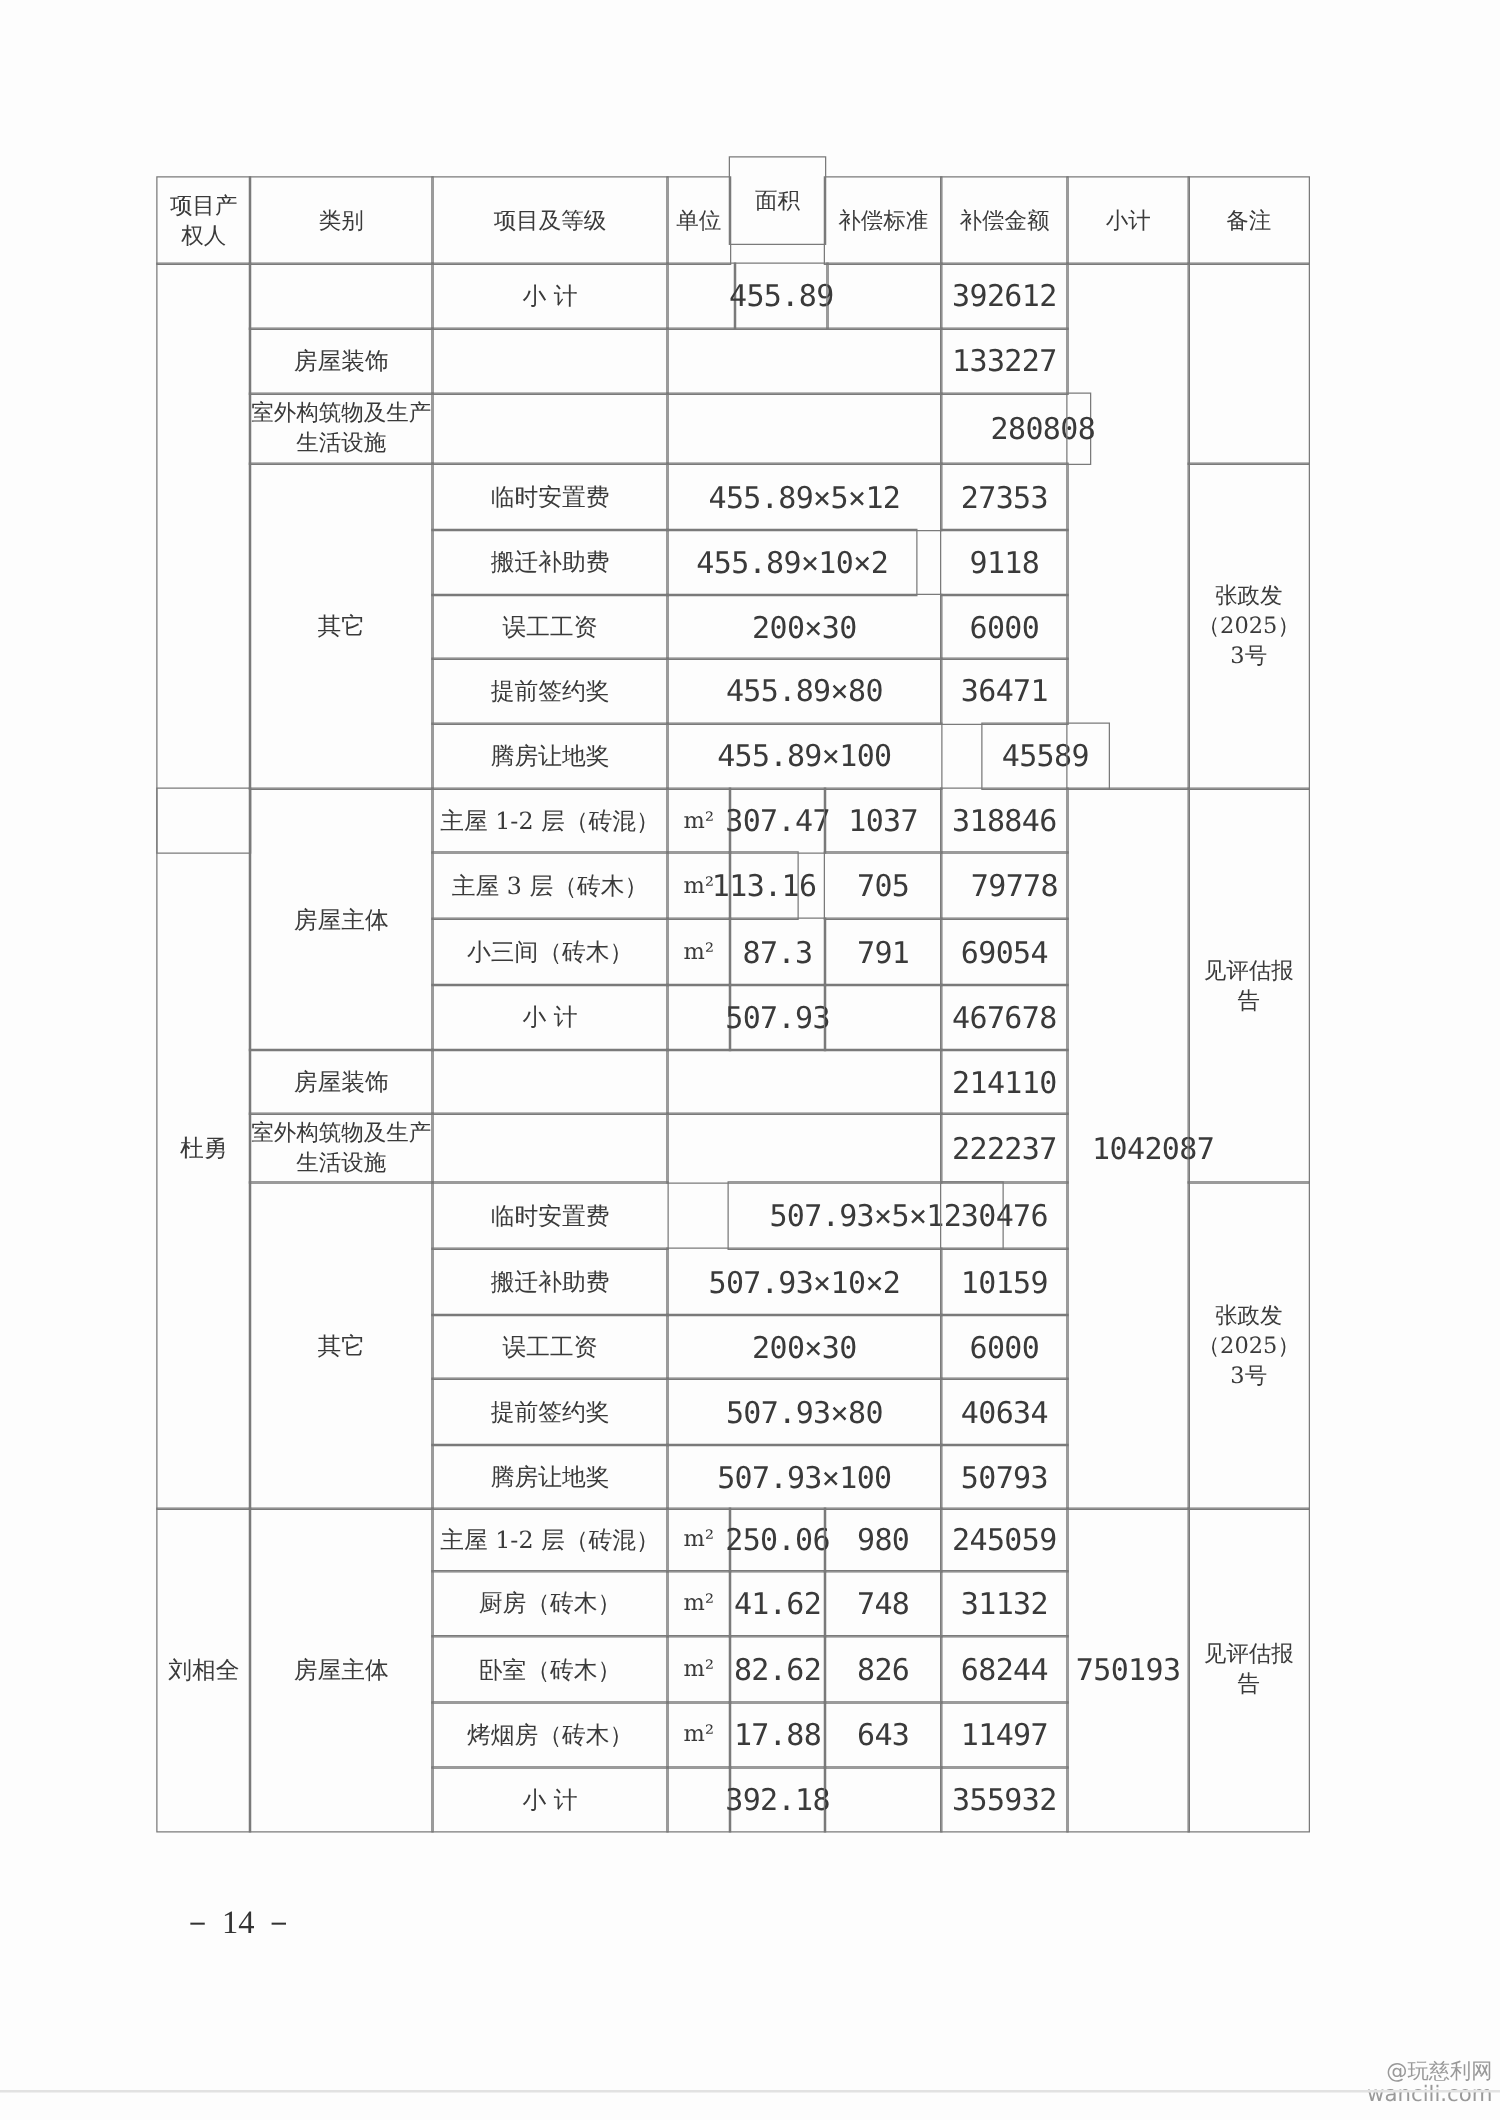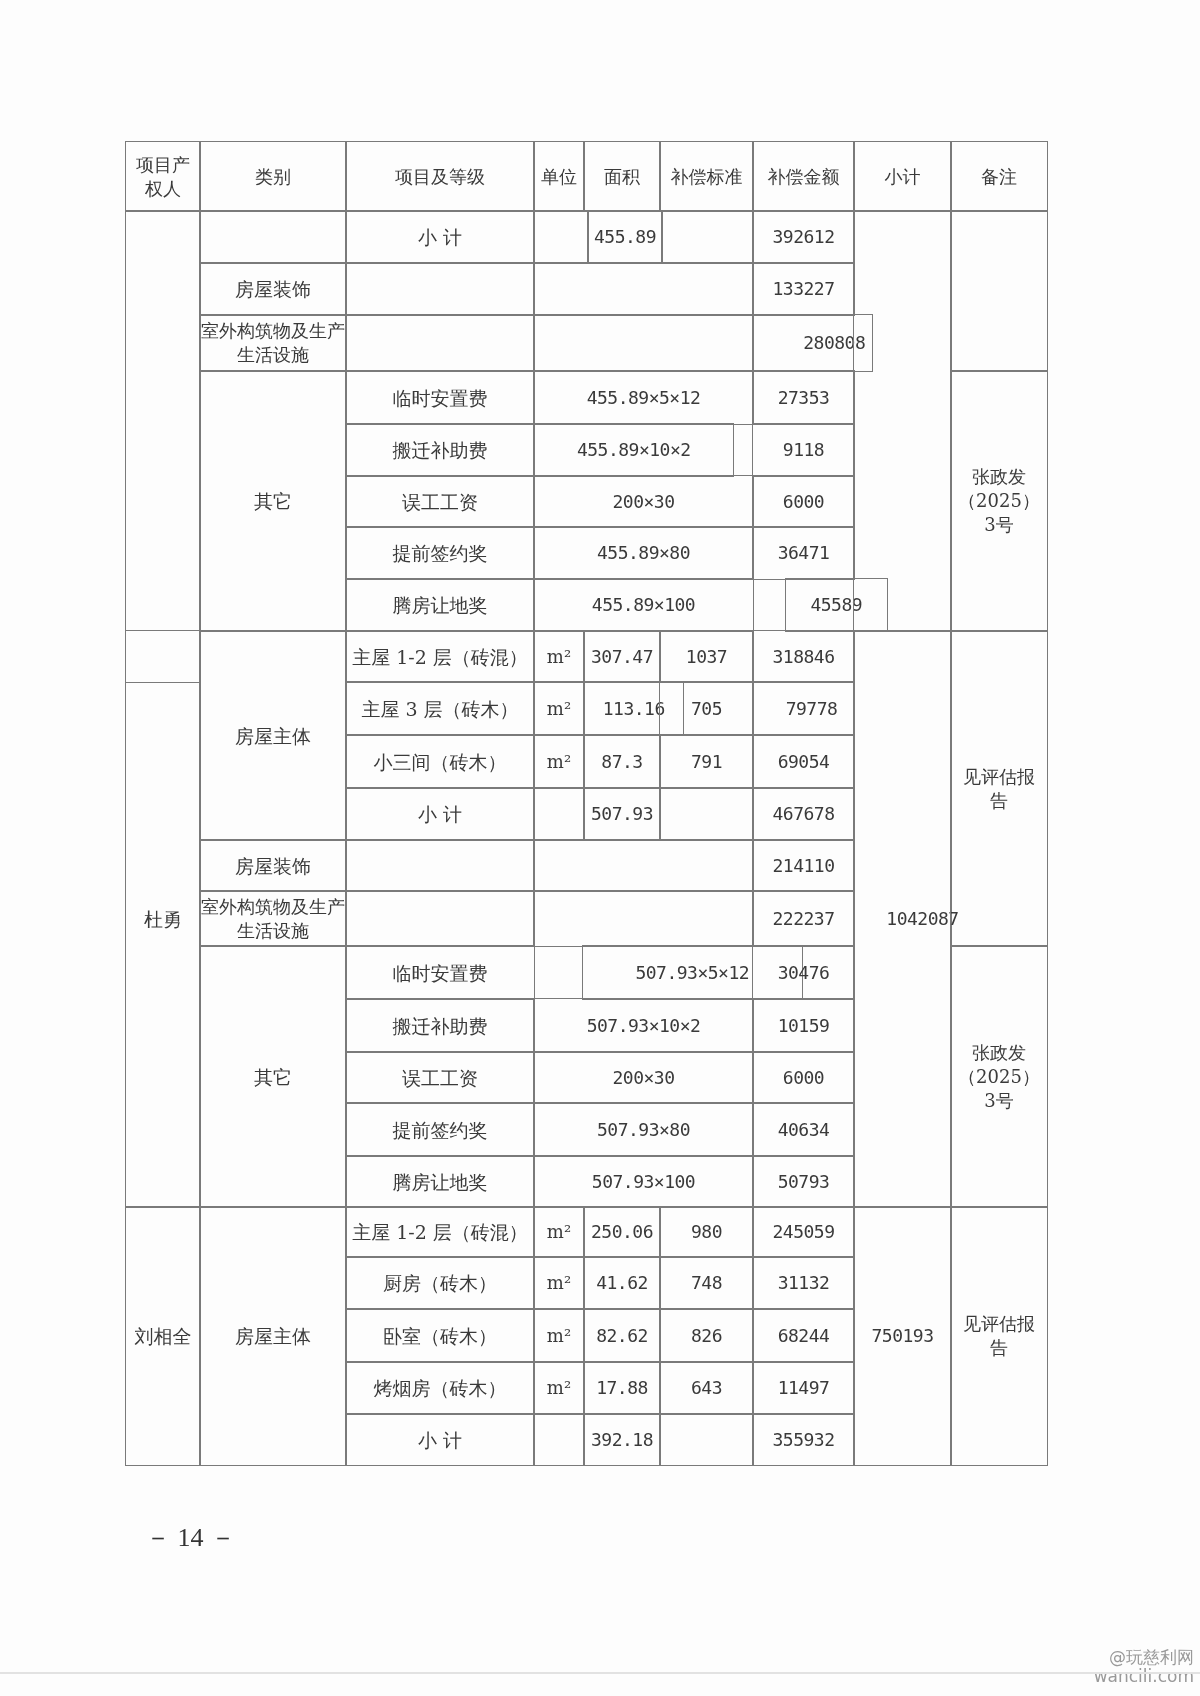--- a/index.html
+++ b/index.html
@@ -1,34 +1,34 @@
 <!DOCTYPE html>
 <html><head>
 <meta charset="utf-8">
 <style>
   html,body{margin:0;padding:0;}
   body{width:1200px;height:1696px;background:#fdfdfd;position:relative;overflow:hidden;
        font-family:"DejaVu Serif","Liberation Serif",serif;color:#3a3a3a;}
   .c{position:absolute;box-sizing:border-box;display:flex;align-items:center;justify-content:center;
      text-align:center;font-size:19px;line-height:26px;border:1.5px solid #7a7a7a;margin:-0.75px 0 0 -0.75px;background:transparent;}
-  .num{font-family:"DejaVu Sans Mono","Liberation Mono",monospace;font-size:18px;letter-spacing:-0.5px;}
+  .num{font-family:"DejaVu Sans Mono","Liberation Mono",monospace;font-size:24px;letter-spacing:-0.5px;}
   .small{font-size:18px;line-height:24px;}
   .page-num{position:absolute;left:145px;top:1520px;font-size:26px;color:#333;font-family:"Liberation Serif",serif;}
   .wm{position:absolute;right:6px;top:1648px;font-size:17px;color:#999;text-align:right;line-height:19px;font-family:"DejaVu Sans",sans-serif;}
   .rule{position:absolute;left:0;right:0;top:1672px;height:2px;background:#e2e2e2;}
 </style>
 </head>
 <body>
 
 <div id="table">
     <div class="c small" style="left: 126px; top: 142px; width: 75.5px; height: 70.5px; padding: 0px 4px;">项目产权人</div>
     <div class="c small" style="left: 200px; top: 142px; width: 147.5px; height: 70.5px; padding: 0px 4px;">类别</div>
     <div class="c small" style="left: 346px; top: 142px; width: 189.5px; height: 70.5px; padding: 0px 4px;">项目及等级</div>
     <div class="c small" style="left: 534px; top: 142px; width: 51.5px; height: 70.5px; padding: 0px 4px;">单位</div>
-    <div class="c small" style="left: 584px; top: 142px; width: 77.5px; height: 70.5px; padding: 0px 4px;">面积</div>
+    <div class="c small" style="left: 584px; top: 126px; width: 77.5px; height: 70.5px; padding: 0px 4px;">面积</div>
     <div class="c small" style="left: 660px; top: 142px; width: 94.5px; height: 70.5px; padding: 0px 4px;">补偿标准</div>
     <div class="c small" style="left: 753px; top: 142px; width: 102.5px; height: 70.5px; padding: 0px 4px;">补偿金额</div>
     <div class="c small" style="left: 854px; top: 142px; width: 98.5px; height: 70.5px; padding: 0px 4px;">小计</div>
     <div class="c small" style="left: 951px; top: 142px; width: 97.5px; height: 70.5px; padding: 6px 4px;">备注</div>
     <div class="c" style="left: 126px; top: 211px; width: 75.5px; height: 472.5px;"></div>
     <div class="c" style="left: 200px; top: 211px; width: 147.5px; height: 53.5px;"></div>
     <div class="c" style="left: 346px; top: 211px; width: 189.5px; height: 53.5px;">小 计</div>
     <div class="c" style="left: 534px; top: 211px; width: 55.5px; height: 53.5px;"></div>
     <div class="c num" style="left: 588px; top: 211px; width: 75.5px; height: 53.5px;">455.89</div>
     <div class="c" style="left: 662px; top: 211px; width: 92.5px; height: 53.5px;"></div>
@@ -62,21 +62,21 @@
     <div class="c small" style="left: 951px; top: 371px; width: 97.5px; height: 261.5px; padding: 0px 6px;">张政发（2025）3号</div>
     <div class="c" style="left: 126px; top: 631px; width: 75.5px; height: 577.5px;">杜勇</div>
     <div class="c" style="left: 200px; top: 631px; width: 147.5px; height: 210.5px;">房屋主体</div>
     <div class="c" style="left: 346px; top: 631px; width: 189.5px; height: 52.5px;">主屋 1-2 层（砖混）</div>
     <div class="c small" style="left: 534px; top: 631px; width: 51.5px; height: 52.5px;">m²</div>
     <div class="c num" style="left: 584px; top: 631px; width: 77.5px; height: 52.5px;">307.47</div>
     <div class="c num" style="left: 660px; top: 631px; width: 94.5px; height: 52.5px;">1037</div>
     <div class="c num" style="left: 753px; top: 631px; width: 102.5px; height: 52.5px;">318846</div>
     <div class="c" style="left: 346px; top: 682px; width: 189.5px; height: 54.5px;">主屋 3 层（砖木）</div>
     <div class="c small" style="left: 534px; top: 682px; width: 51.5px; height: 54.5px;">m²</div>
-    <div class="c num" style="left: 584px; top: 682px; width: 101px; height: 54.5px;">113.16</div>
+    <div class="c num" style="left: 584px; top: 682px; width: 56px; height: 54.5px;">113.16</div>
     <div class="c num" style="left: 660px; top: 682px; width: 94.5px; height: 54.5px;">705</div>
     <div class="c num" style="left: 753px; top: 682px; width: 102.5px; height: 54.5px; padding-left: 16px;">79778</div>
     <div class="c" style="left: 346px; top: 735px; width: 189.5px; height: 54.5px;">小三间（砖木）</div>
     <div class="c small" style="left: 534px; top: 735px; width: 51.5px; height: 54.5px;">m²</div>
     <div class="c num" style="left: 584px; top: 735px; width: 77.5px; height: 54.5px;">87.3</div>
     <div class="c num" style="left: 660px; top: 735px; width: 94.5px; height: 54.5px;">791</div>
     <div class="c num" style="left: 753px; top: 735px; width: 102.5px; height: 54.5px;">69054</div>
     <div class="c" style="left: 346px; top: 788px; width: 189.5px; height: 53.5px;">小 计</div>
     <div class="c" style="left: 534px; top: 788px; width: 51.5px; height: 53.5px;"></div>
     <div class="c num" style="left: 584px; top: 788px; width: 77.5px; height: 53.5px;">507.93</div>

